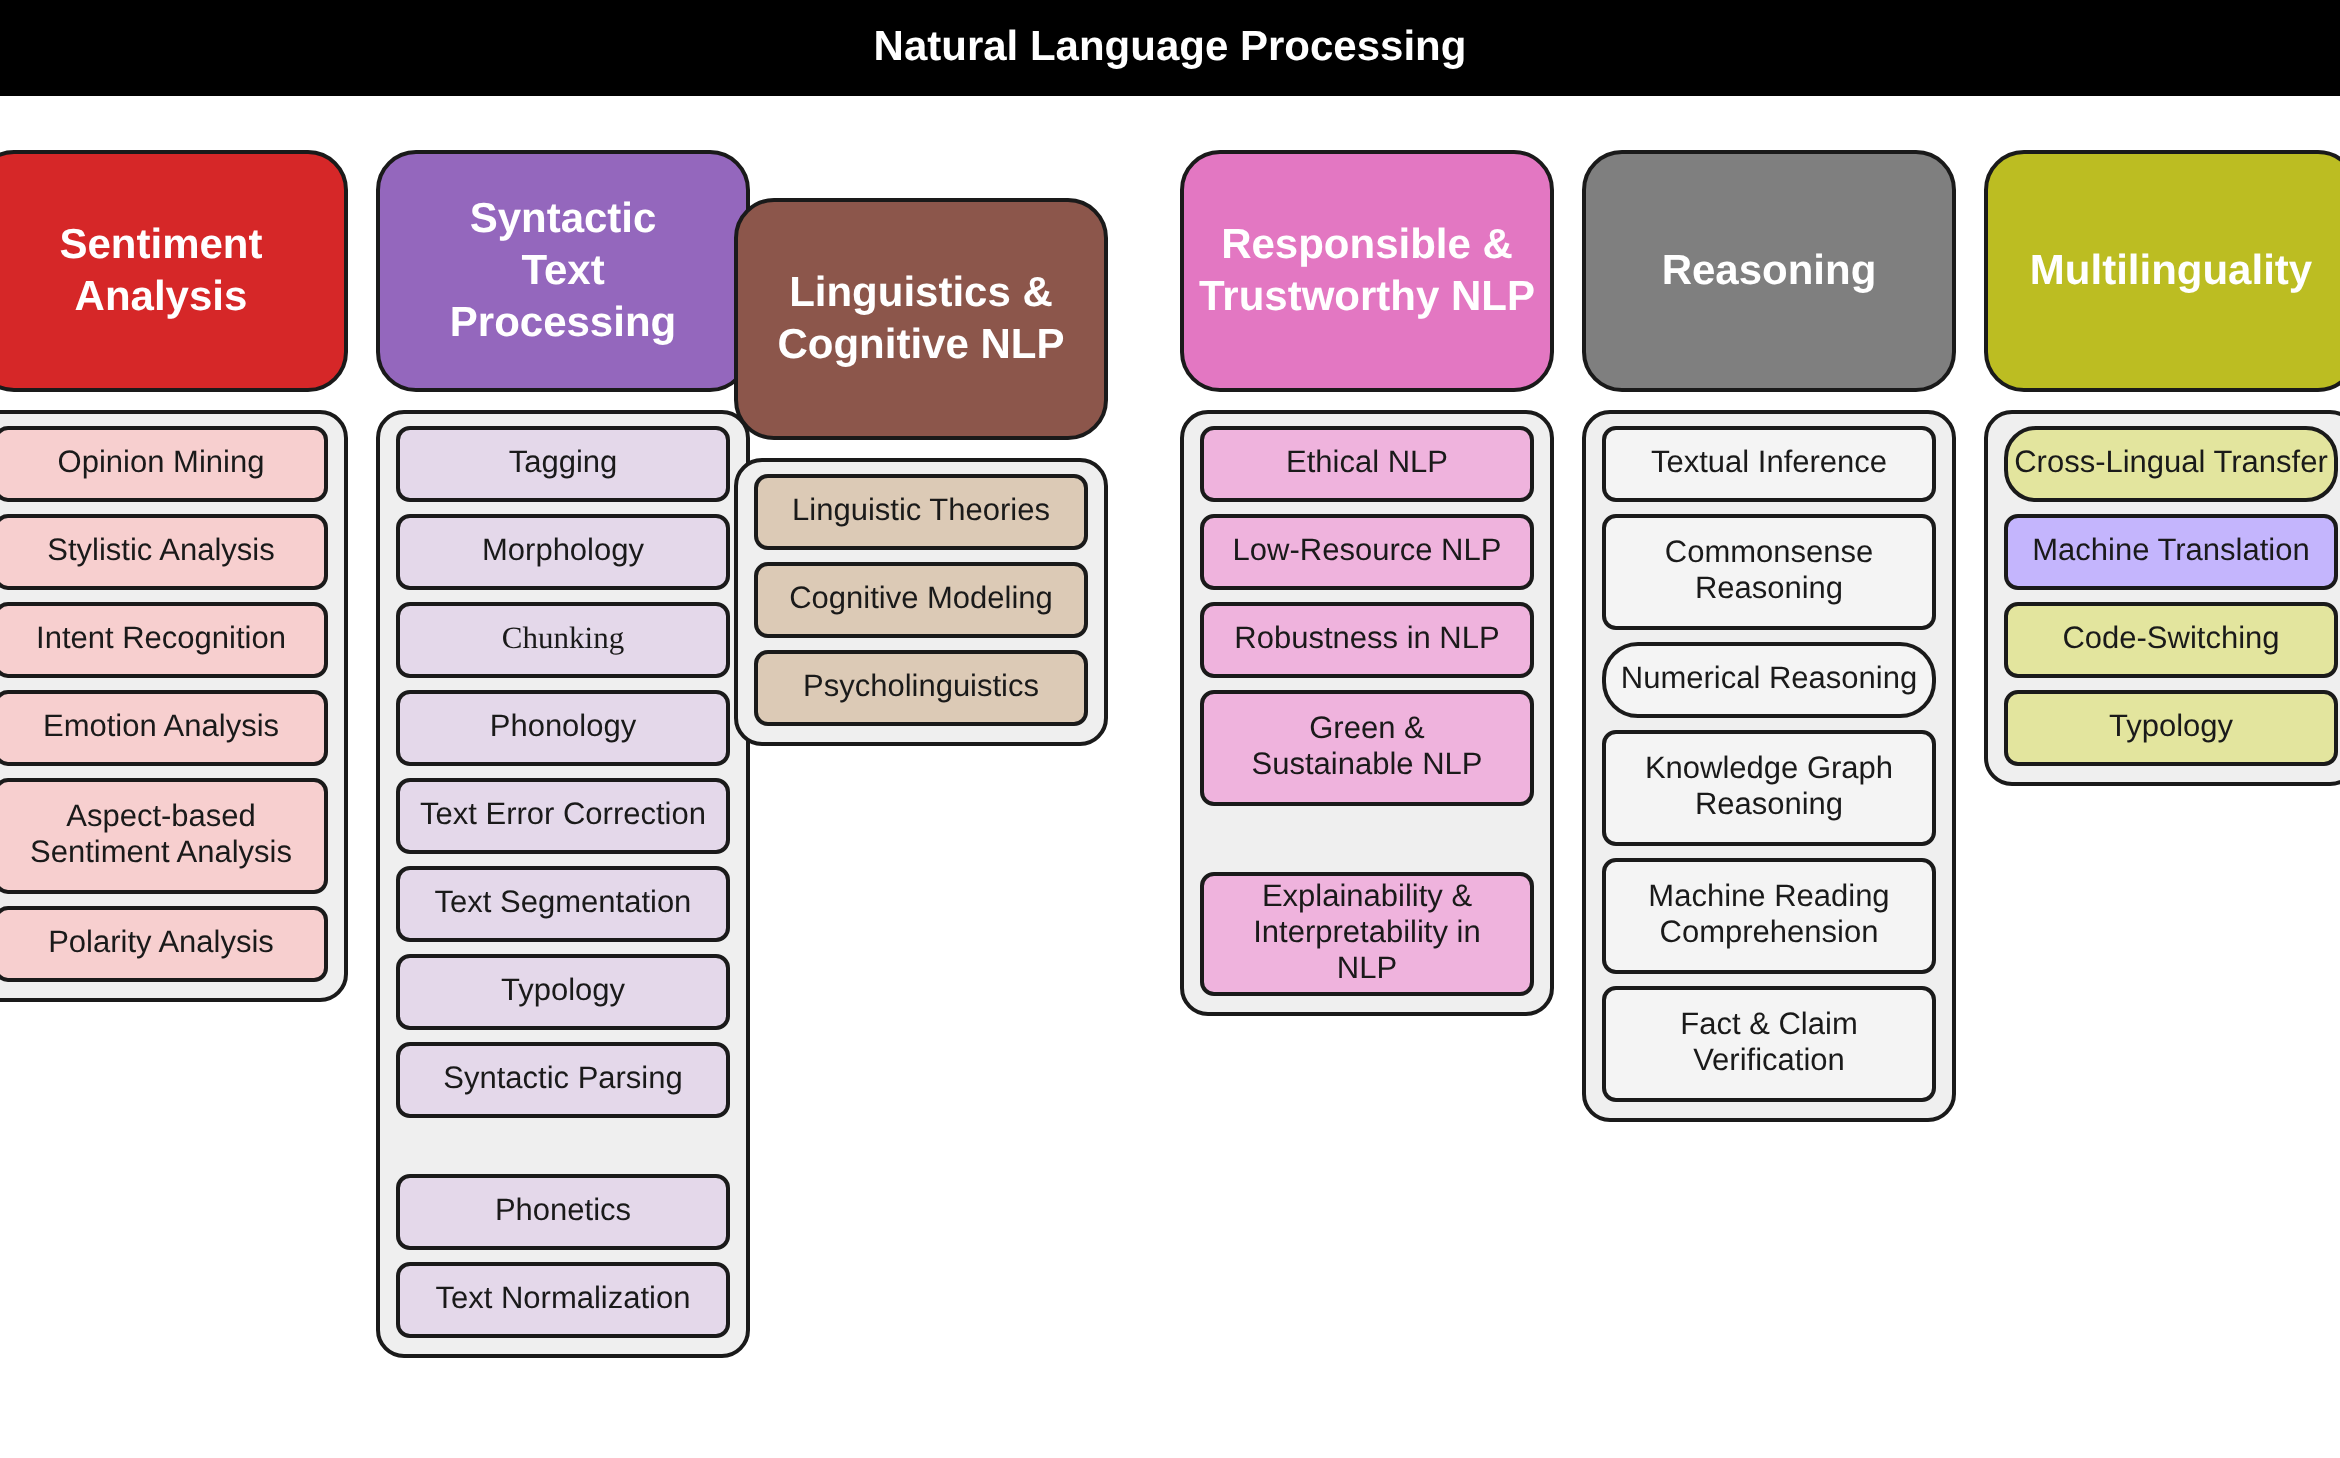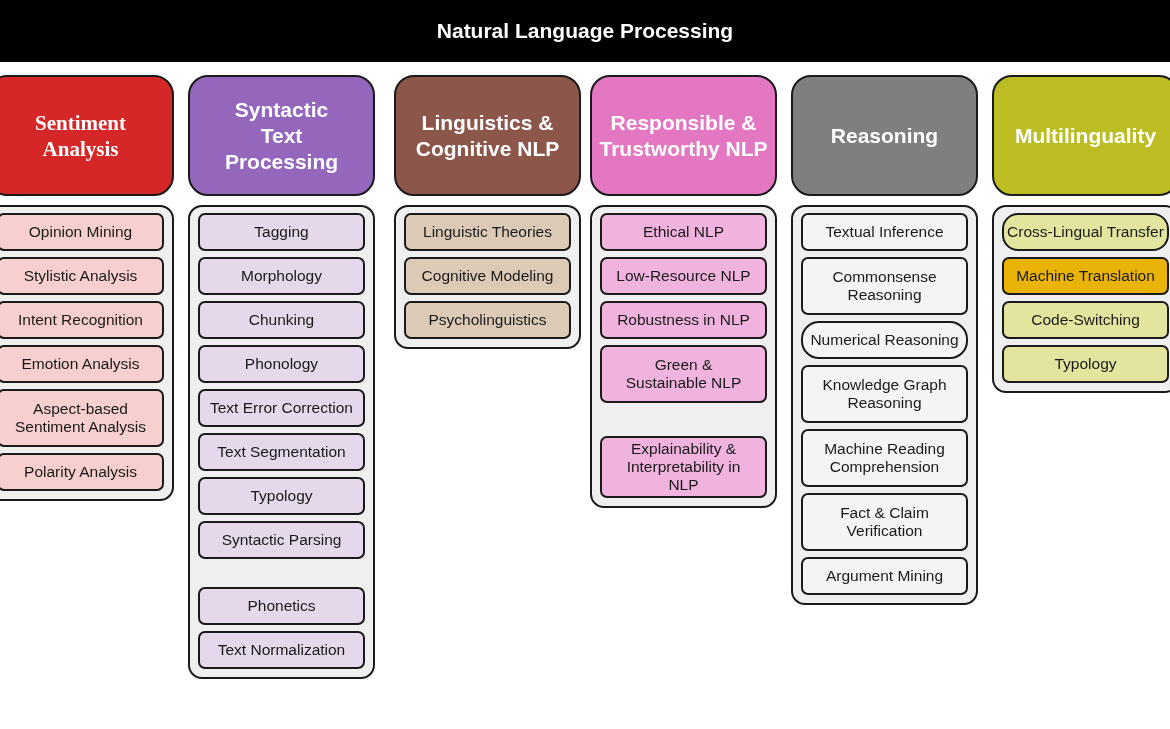--- a/index.html
+++ b/index.html
@@ -1,61 +1,61 @@
 <!DOCTYPE html>
 <html><head>
 <meta charset="utf-8">
 <style>
   html, body { margin:0; padding:0; background:#ffffff; }
   body { width:1170px; height:729px; position:relative; overflow:hidden; font-family:"Liberation Sans", sans-serif; }
-  .title-bar { position:absolute; left:0; top:0; width:1170px; height:62px; background:#000; color:#fff; display:flex; align-items:center; justify-content:center; font-weight:bold; font-size:21px; }
+  .title-bar { position:absolute; left:0; top:0; width:1170px; height:48px; background:#000; color:#fff; display:flex; align-items:center; justify-content:center; font-weight:bold; font-size:21px; }
   .col { position:absolute; top:75px; width:187px; }
   .head { box-sizing:border-box; height:121px; border:2px solid #1a1a1a; border-radius:20px; display:flex; align-items:center; justify-content:center; text-align:center; color:#fff; font-weight:bold; font-size:21px; line-height:26px; padding:0 6px; }
   .list { box-sizing:border-box; margin-top:9px; border:2px solid #1a1a1a; border-radius:14px; background:#efefef; padding:6px 8px 8px 8px; }
   .item { box-sizing:border-box; border:2px solid #1a1a1a; border-radius:7px; display:flex; align-items:center; justify-content:center; text-align:center; font-size:15.5px; line-height:18px; color:#1a1a1a; min-height:38px; padding:2px 2px; margin-bottom:6px; }
   .item:last-child { margin-bottom:0; }
   .item.tall { min-height:58px; }
 </style>
 </head>
 <body>
 
 <div class="title-bar">Natural Language Processing</div>
 
 <div id="columns">
     <div class="col" style="left: -13px;">
       <div class="head" style="background: rgb(214, 39, 40);">
-        <span style="display: inline-block; max-width: 120px; font-family: Liberation Serif, serif;">Sentiment Analysis</span>
+        <span style="display: inline-block; max-width: 120px;">Sentiment Analysis</span>
       </div>
       <div class="list">
         <div class="item" style="background: rgb(247, 207, 207);">Opinion Mining</div>
         <div class="item" style="background: rgb(247, 207, 207);">Stylistic Analysis</div>
         <div class="item" style="background: rgb(247, 207, 207);">Intent Recognition</div>
         <div class="item" style="background: rgb(247, 207, 207);">Emotion Analysis</div>
         <div class="item tall" style="background: rgb(247, 207, 207); padding: 2px 14px;">Aspect-based Sentiment Analysis</div>
         <div class="item" style="background: rgb(247, 207, 207);">Polarity Analysis</div>
       </div>
     </div>
     <div class="col" style="left: 188px;">
       <div class="head" style="background: rgb(148, 103, 189);">
         <span style="display: inline-block; max-width: 120px;">Syntactic Text Processing</span>
       </div>
       <div class="list">
         <div class="item" style="background: rgb(228, 216, 234);">Tagging</div>
         <div class="item" style="background: rgb(228, 216, 234);">Morphology</div>
-        <div class="item" style="background: rgb(228, 216, 234);">Chunking</div>
+        <div class="item" style="background: rgb(228, 216, 234); font-family: Liberation Serif, serif;">Chunking</div>
         <div class="item" style="background: rgb(228, 216, 234);">Phonology</div>
         <div class="item" style="background: rgb(228, 216, 234);">Text Error Correction</div>
         <div class="item" style="background: rgb(228, 216, 234);">Text Segmentation</div>
         <div class="item" style="background: rgb(228, 216, 234);">Typology</div>
         <div class="item" style="background: rgb(228, 216, 234);">Syntactic Parsing</div>
         <div class="item" style="background: rgb(228, 216, 234); margin-top: 28px;">Phonetics</div>
         <div class="item" style="background: rgb(228, 216, 234);">Text Normalization</div>
       </div>
     </div>
-    <div class="col" style="left: 394px;">
+    <div class="col" style="left: 367px; margin-top: 24px;">
       <div class="head" style="background: rgb(140, 86, 75);">
         <span style="display: inline-block; max-width: 160px;">Linguistics &amp; Cognitive NLP</span>
       </div>
       <div class="list">
         <div class="item" style="background: rgb(220, 202, 182);">Linguistic Theories</div>
         <div class="item" style="background: rgb(220, 202, 182);">Cognitive Modeling</div>
         <div class="item" style="background: rgb(220, 202, 182);">Psycholinguistics</div>
       </div>
     </div>
     <div class="col" style="left: 590px;">
@@ -74,27 +74,26 @@
       <div class="head" style="background: rgb(127, 127, 127);">
         <span>Reasoning</span>
       </div>
       <div class="list">
         <div class="item" style="background: rgb(244, 244, 244);">Textual Inference</div>
         <div class="item tall" style="background: rgb(244, 244, 244); padding: 2px 14px;">Commonsense Reasoning</div>
         <div class="item" style="background: rgb(244, 244, 244); border-radius: 18px;">Numerical Reasoning</div>
         <div class="item tall" style="background: rgb(244, 244, 244); padding: 2px 14px;">Knowledge Graph Reasoning</div>
         <div class="item tall" style="background: rgb(244, 244, 244); padding: 2px 6px;">Machine Reading Comprehension</div>
         <div class="item tall" style="background: rgb(244, 244, 244); padding: 2px 14px;">Fact &amp; Claim Verification</div>
-        <div class="item" style="background: rgb(244, 244, 244);">Argument Mining</div>
       </div>
     </div>
     <div class="col" style="left: 992px;">
       <div class="head" style="background: rgb(188, 189, 34);">
         <span>Multilinguality</span>
       </div>
       <div class="list">
         <div class="item" style="background: rgb(227, 229, 158); border-radius: 16px;">Cross-Lingual Transfer</div>
-        <div class="item" style="background: #eab308;">Machine Translation</div>
+        <div class="item" style="background: #c4b5fd;">Machine Translation</div>
         <div class="item" style="background: rgb(227, 229, 158);">Code-Switching</div>
         <div class="item" style="background: rgb(227, 229, 158);">Typology</div>
       </div>
     </div>
   </div>
 
 </body></html>

